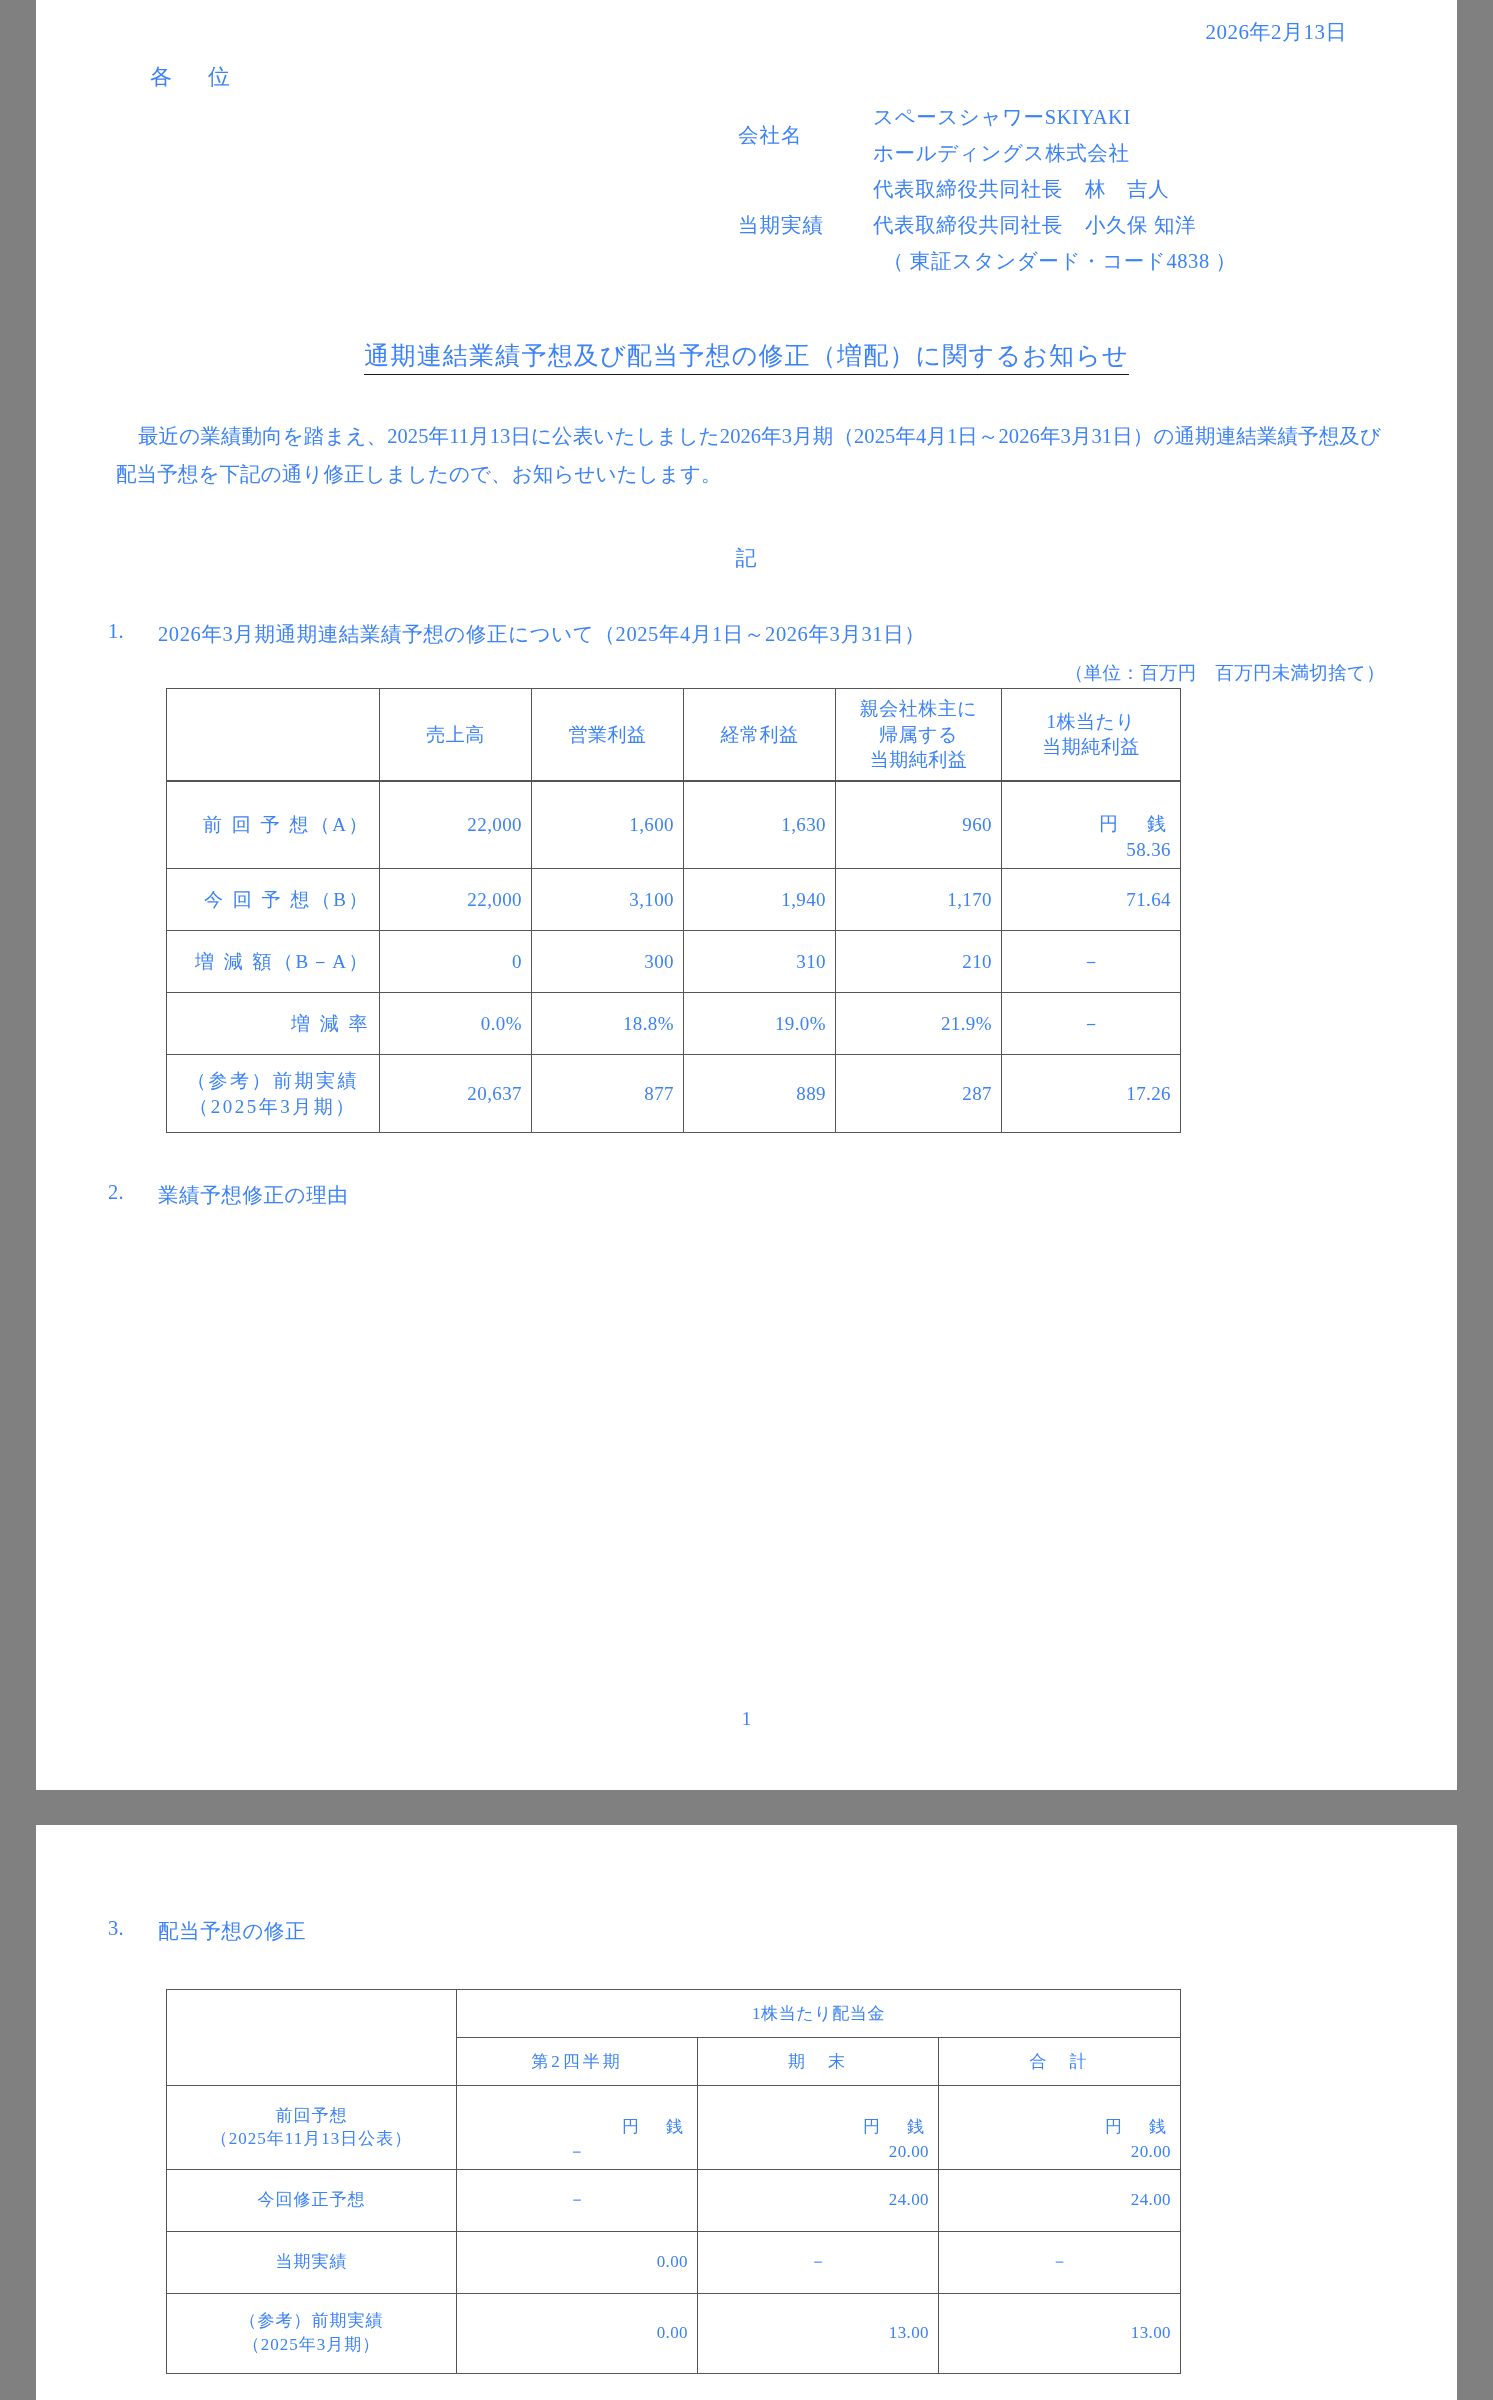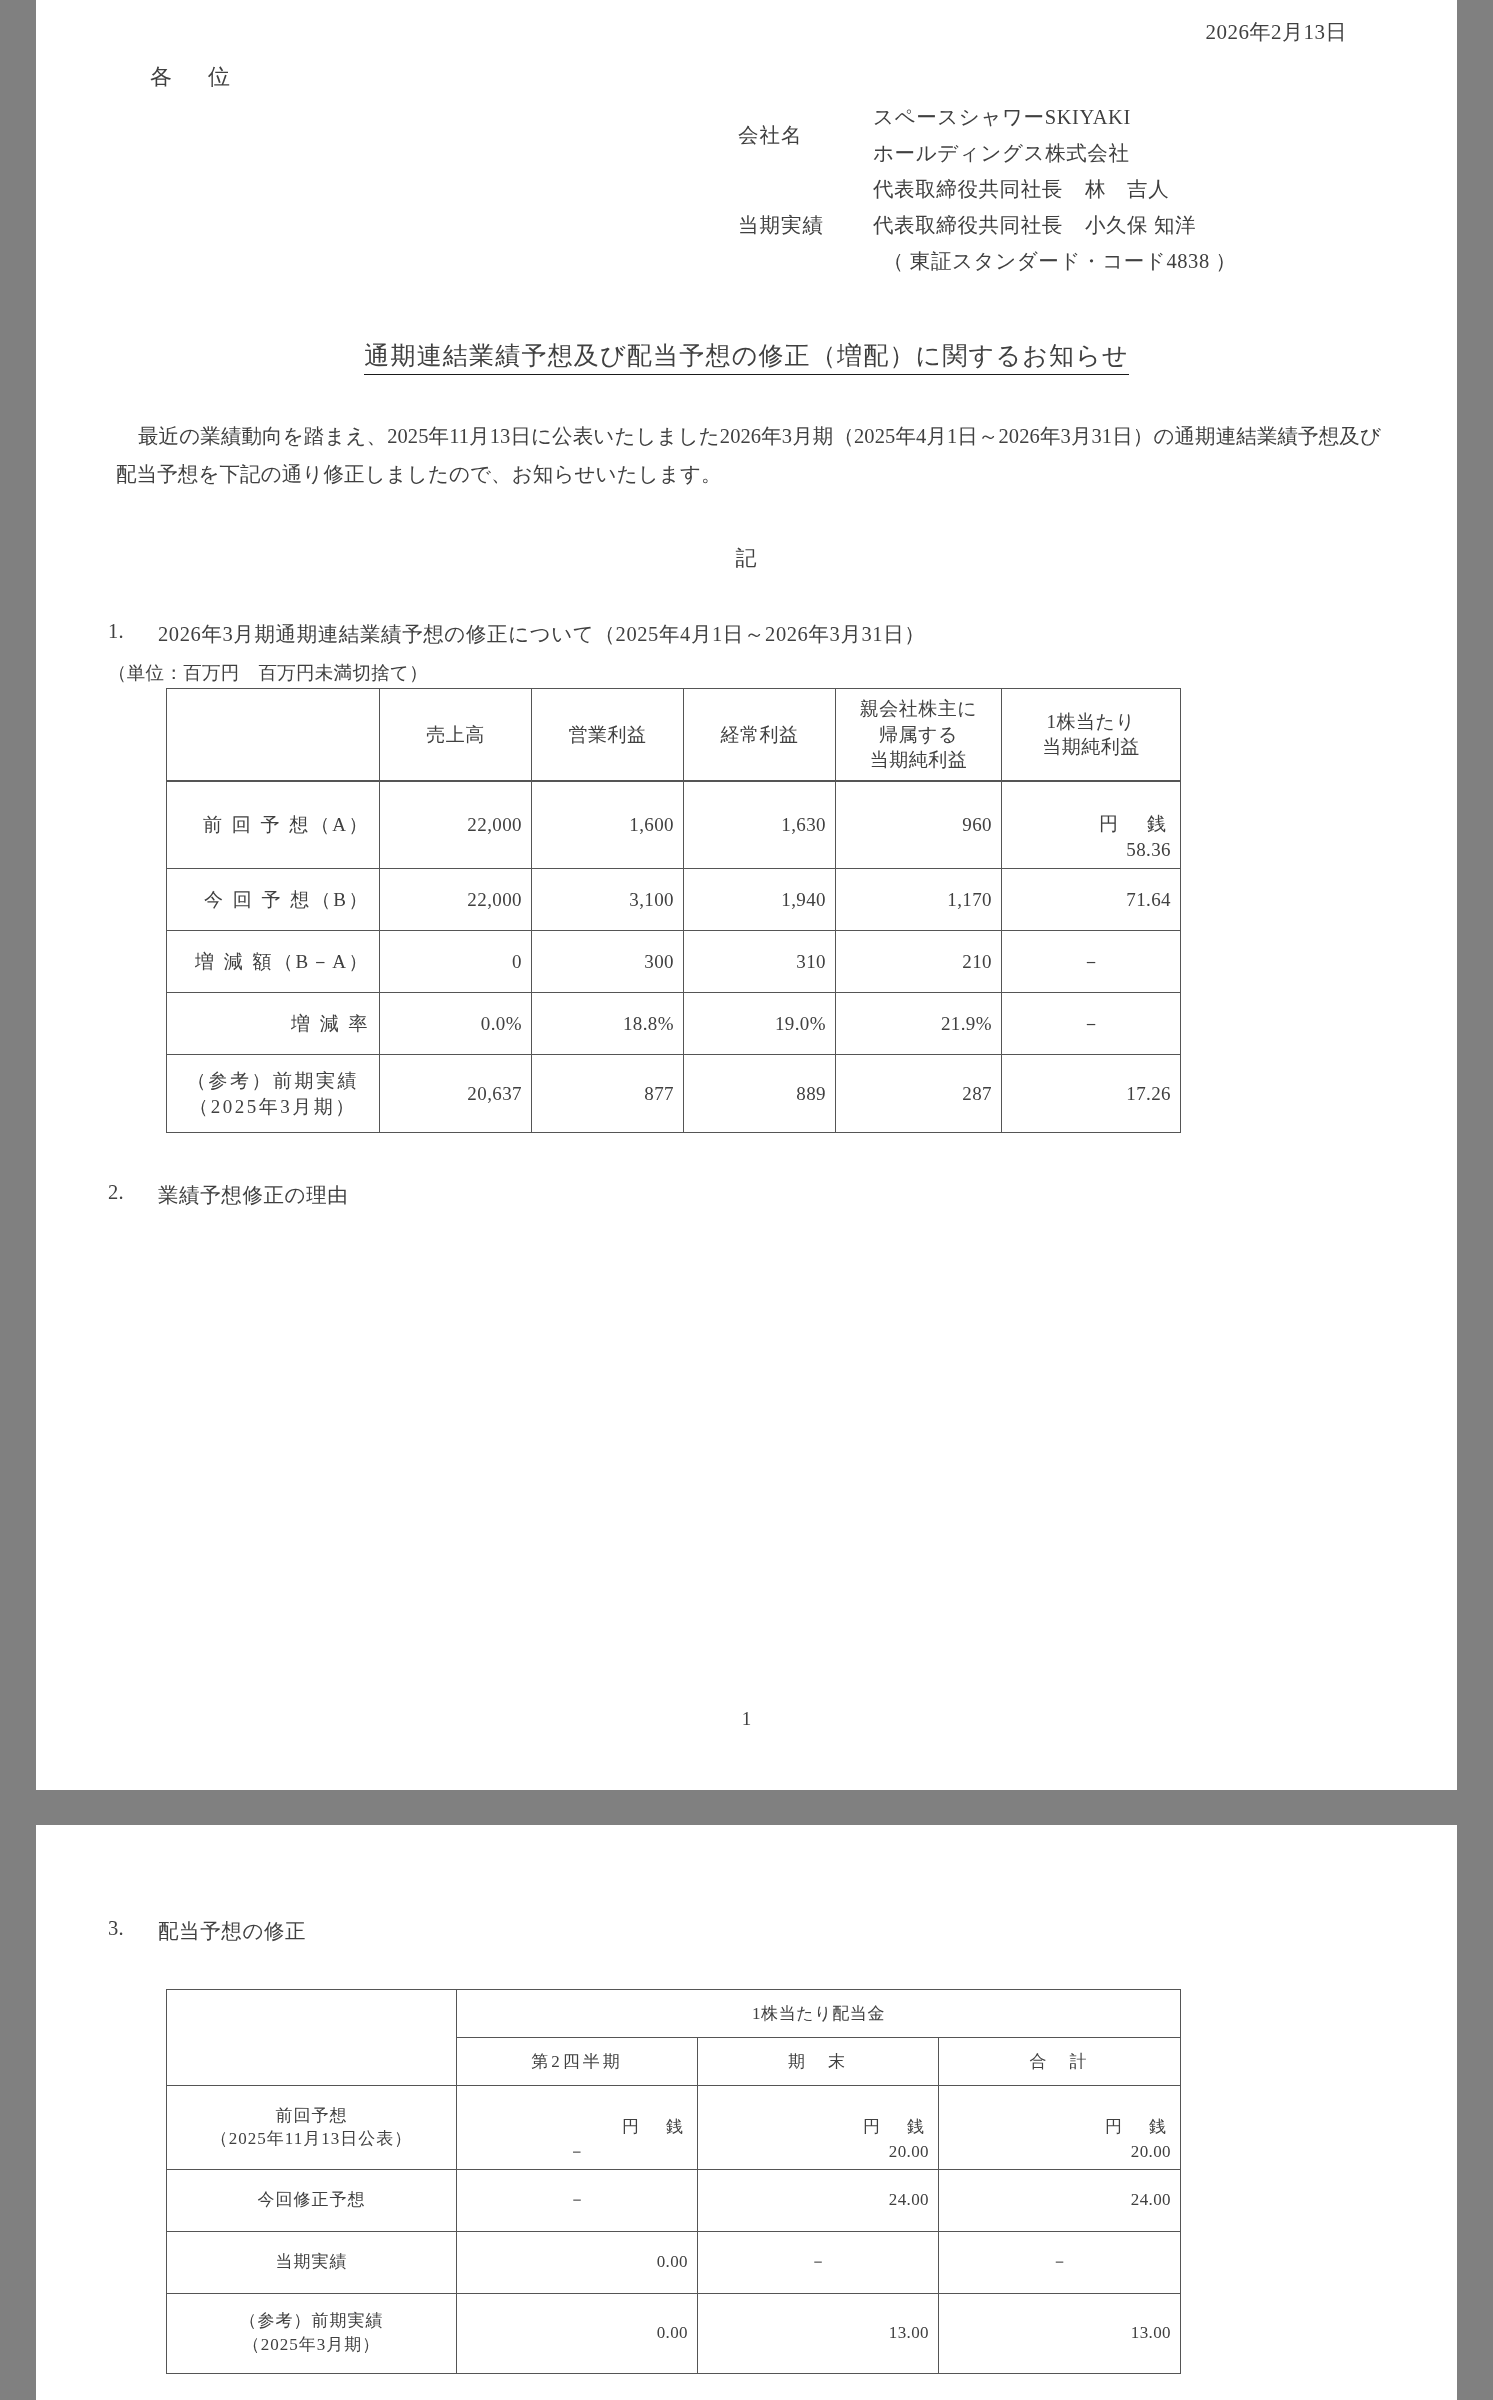--- a/index.html
+++ b/index.html
@@ -13,21 +13,21 @@
     min-height: 2400px;
     background: #808080;
     position: relative;
     overflow: hidden;
   }
   .page {
     background: #ffffff;
     margin: 0 auto;
     width: 1421px;
     position: relative;
-    color: #404040;
+    color: #3b82f6;
   }
   .page-1 { height: 1790px; padding: 0 72px; }
   .page-gap { height: 35px; background: #808080; }
   .page-2 { min-height: 575px; padding: 0 72px; }
 
   
   .doc-date {
     text-align: right;
     font-size: 21px;
     letter-spacing: .5px;
@@ -103,20 +103,21 @@
   .sec {
     display: flex;
     font-size: 20.5px;
     margin-top: 48px;
     letter-spacing: .3px;
   }
   .sec-no { width: 50px; flex: 0 0 50px; }
   .sec-title { letter-spacing: .6px; }
 
   .unit-note {
+    text-align: right;
     font-size: 18.5px;
     margin-top: 12px;
     padding-right: 0px;
     letter-spacing: .3px;
   }
 
   
   table.fin {
     border-collapse: collapse;
     margin-top: 3px;

